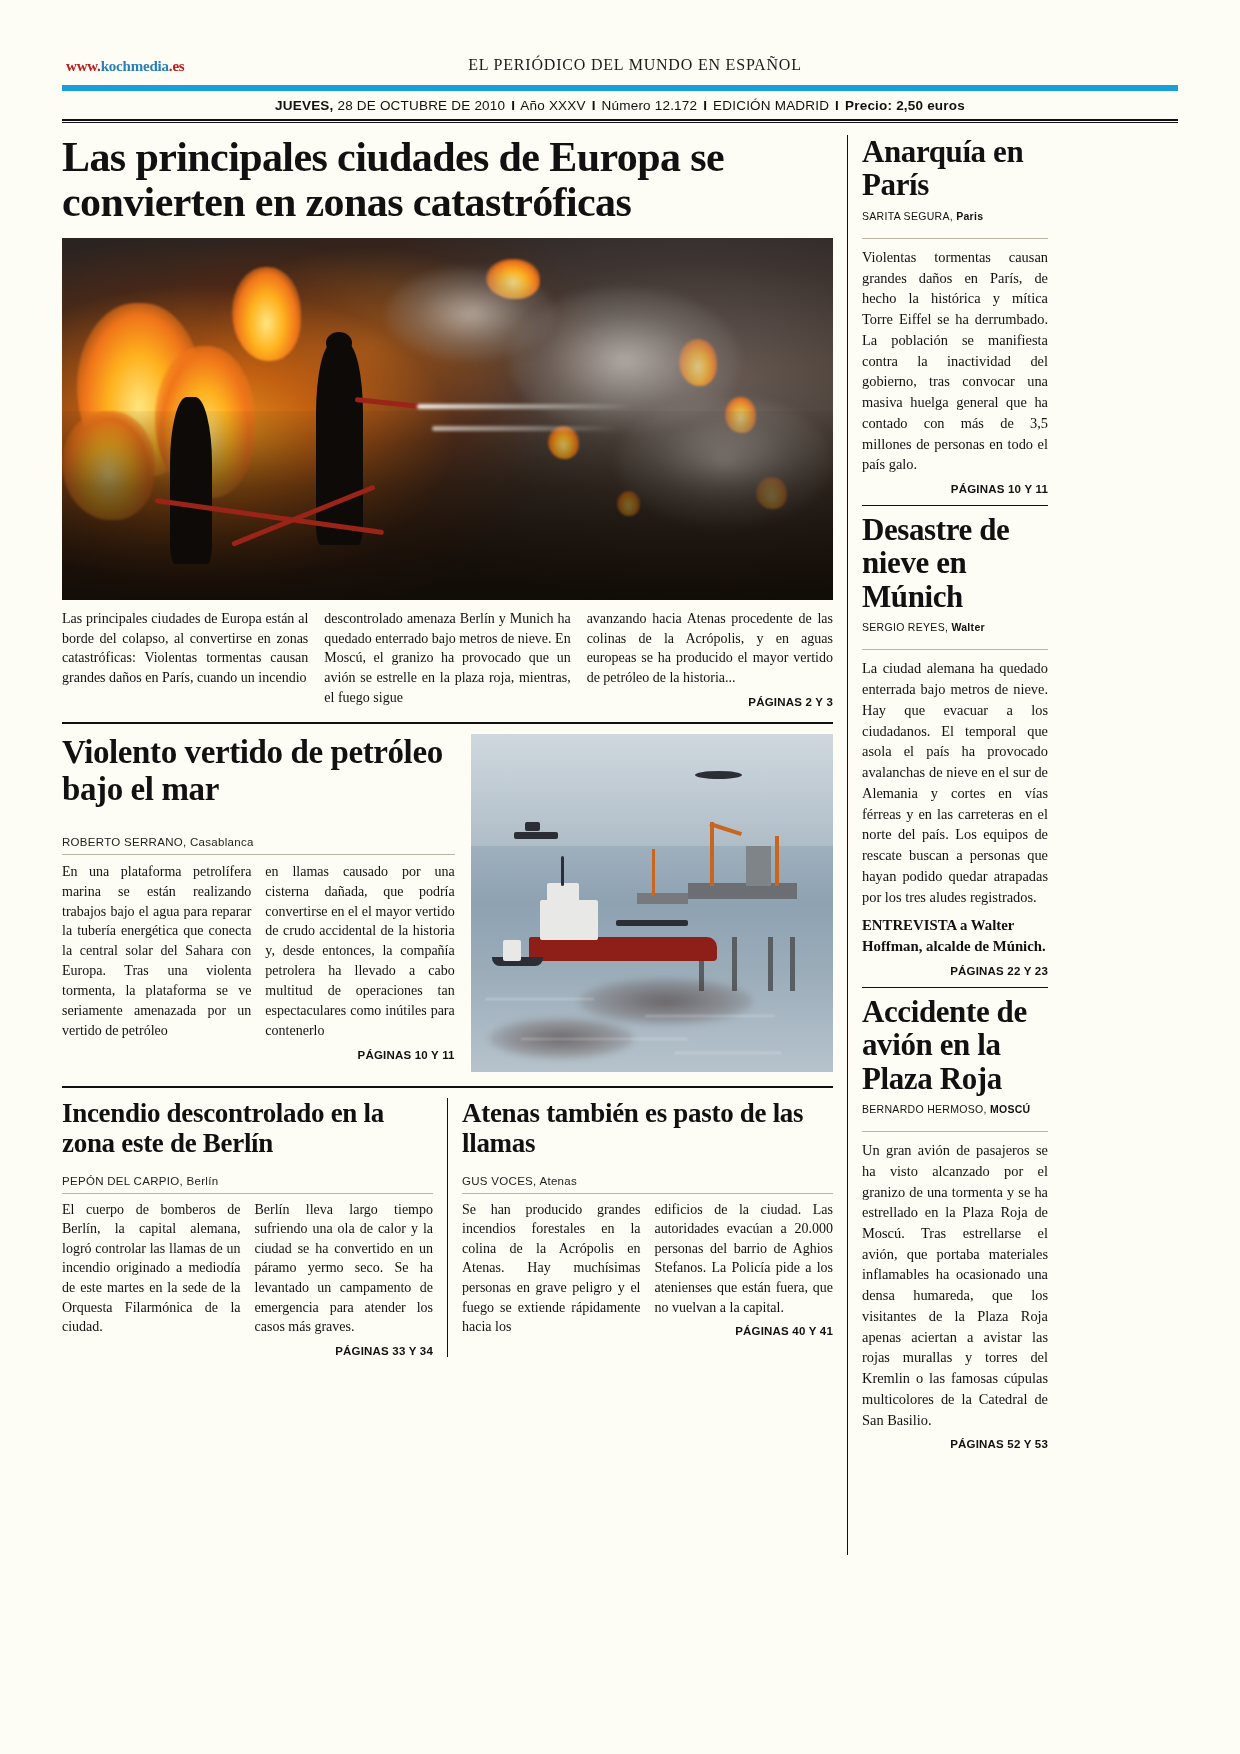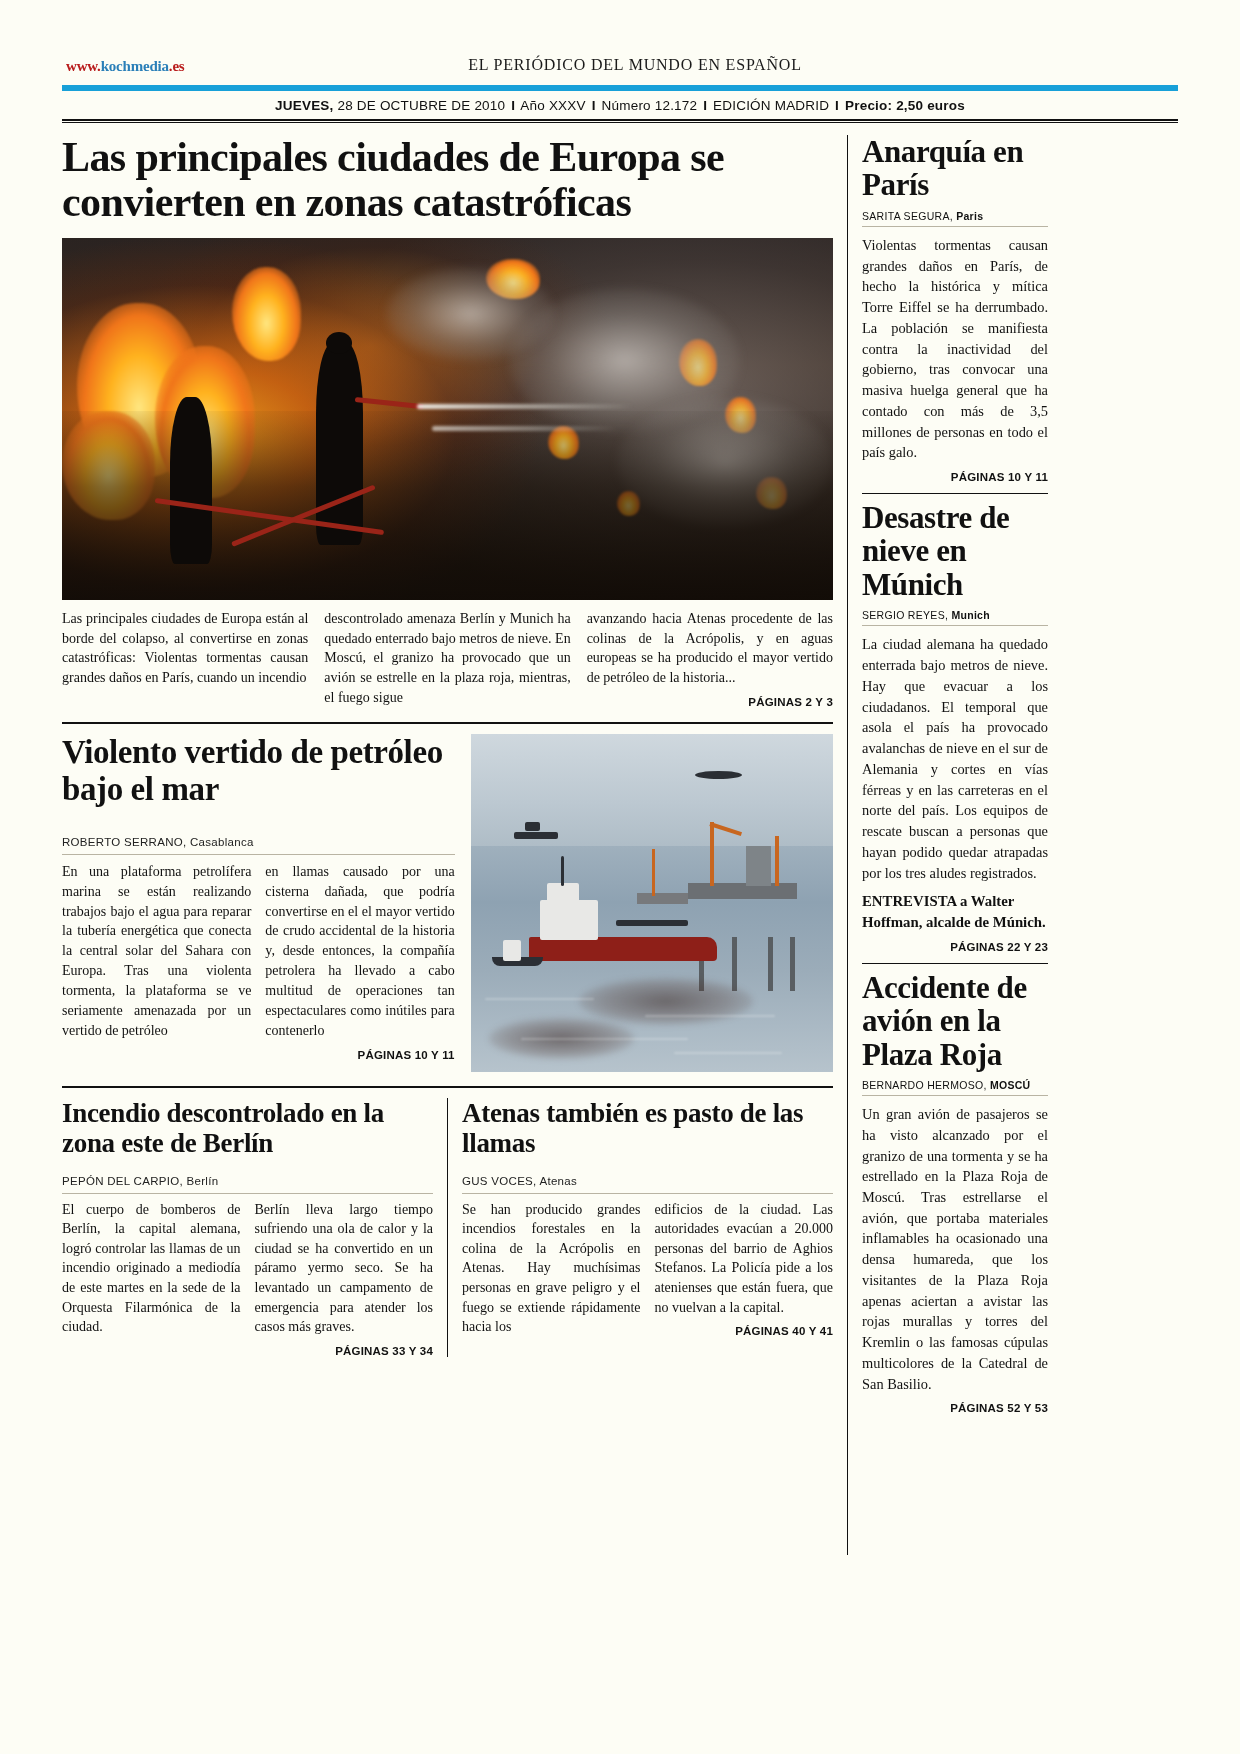--- a/index.html
+++ b/index.html
@@ -228,21 +228,21 @@
     font-size: 31px;
     line-height: 1.08;
     letter-spacing: -0.4px;
     margin-bottom: 8px;
   }
   .side-byline {
     font-family: "Liberation Sans", sans-serif;
     font-size: 10.5px;
     letter-spacing: 0.3px;
     border-bottom: 1px solid #b9b4a3;
-    padding-bottom: 4px;
+    padding-bottom: 16px;
     margin-bottom: 8px;
   }
   .side-byline .place { font-weight: bold; }
   p.side-body {
     font-family: "Liberation Serif", serif;
     font-size: 14.4px;
     line-height: 1.44;
     text-align: justify;
   }
   p.side-bold {
@@ -547,21 +547,21 @@
         </div>
         <p class="side-body">Violentas tormentas causan grandes daños en París, de hecho la histórica y mítica Torre Eiffel se ha derrumbado. La población se manifiesta contra la inactividad del gobierno, tras convocar una masiva huelga general que ha contado con más de 3,5 millones de personas en todo el país galo.</p>
         <div class="pages-ref">PÁGINAS 10 Y 11</div>
       </div>
 
       <hr class="thin">
 
       <div>
         <h2 class="side-head">Desastre de nieve en Múnich</h2>
         <div class="side-byline">
-          <span>SERGIO REYES,</span><span class="place"> Munich</span>
+          <span>SERGIO REYES,</span><span class="place"> Walter</span>
         </div>
         <p class="side-body">La ciudad alemana ha quedado enterrada bajo metros de nieve. Hay que evacuar a los ciudadanos. El temporal que asola el país ha provocado avalanchas de nieve en el sur de Alemania y cortes en vías férreas y en las carreteras en el norte del país. Los equipos de rescate buscan a personas que hayan podido quedar atrapadas por los tres aludes registrados.</p>
         <p class="side-bold">ENTREVISTA a Walter Hoffman, alcalde de Múnich.</p>
         <div class="pages-ref">PÁGINAS 22 Y 23</div>
       </div>
 
       <hr class="thin">
 
       <div>
         <h2 class="side-head">Accidente de avión en la Plaza Roja</h2>

